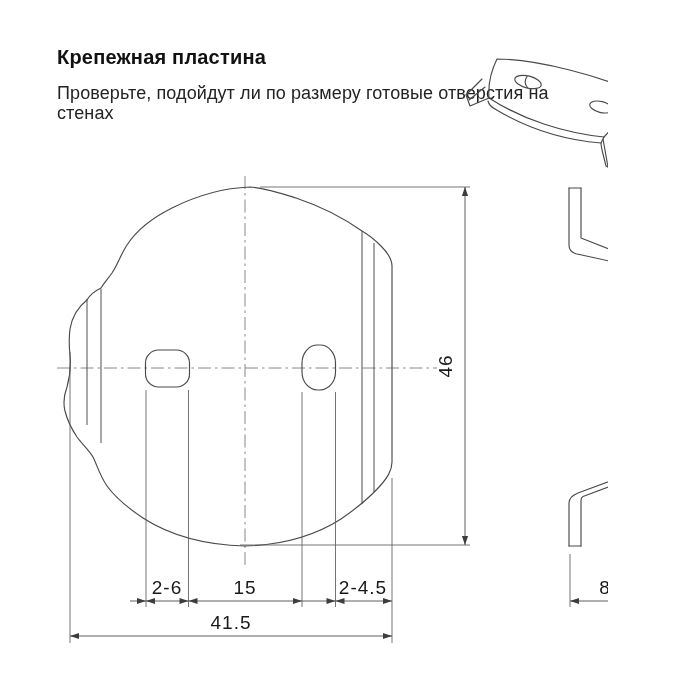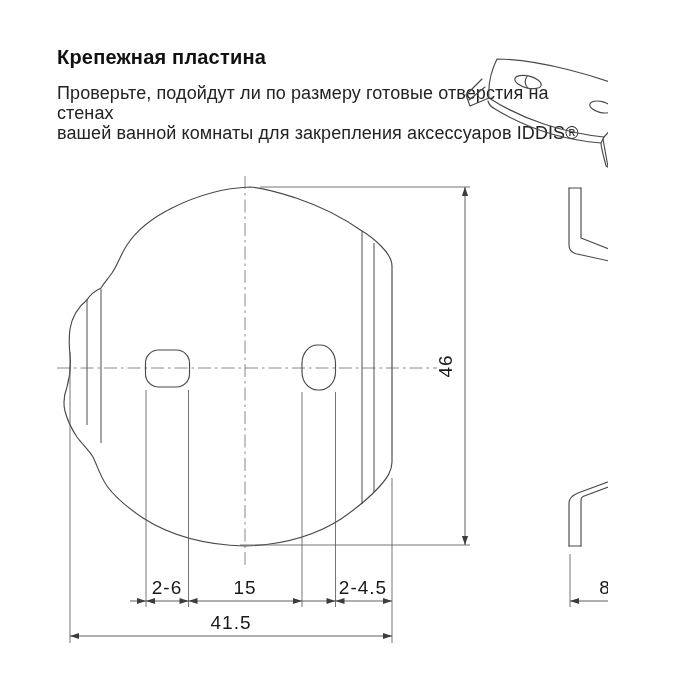--- a/index.html
+++ b/index.html
@@ -19,21 +19,20 @@
 </style>
 </head>
 <body>
 
 <div class="page">
 
   <div class="title">Крепежная пластина</div>
 
   <div class="subtitle">
     <span>Проверьте, подойдут ли по размеру готовые отверстия на стенах</span><br>
-    <span>вашей ванной комнаты для закрепления аксессуаров IDDIS®</span>
   </div>
 
   <svg width="700" height="700" viewBox="0 0 700 700">
     <defs>
       <marker id="arr" viewBox="0 0 10 10" refX="9.4" refY="5" markerWidth="10" markerHeight="10" markerUnits="userSpaceOnUse" orient="auto-start-reverse">
         <path d="M0.4,1.9 L9.4,5 L0.4,8.1 Z" fill="#3d3d3d"></path>
       </marker>
     </defs>
 
     <g>

